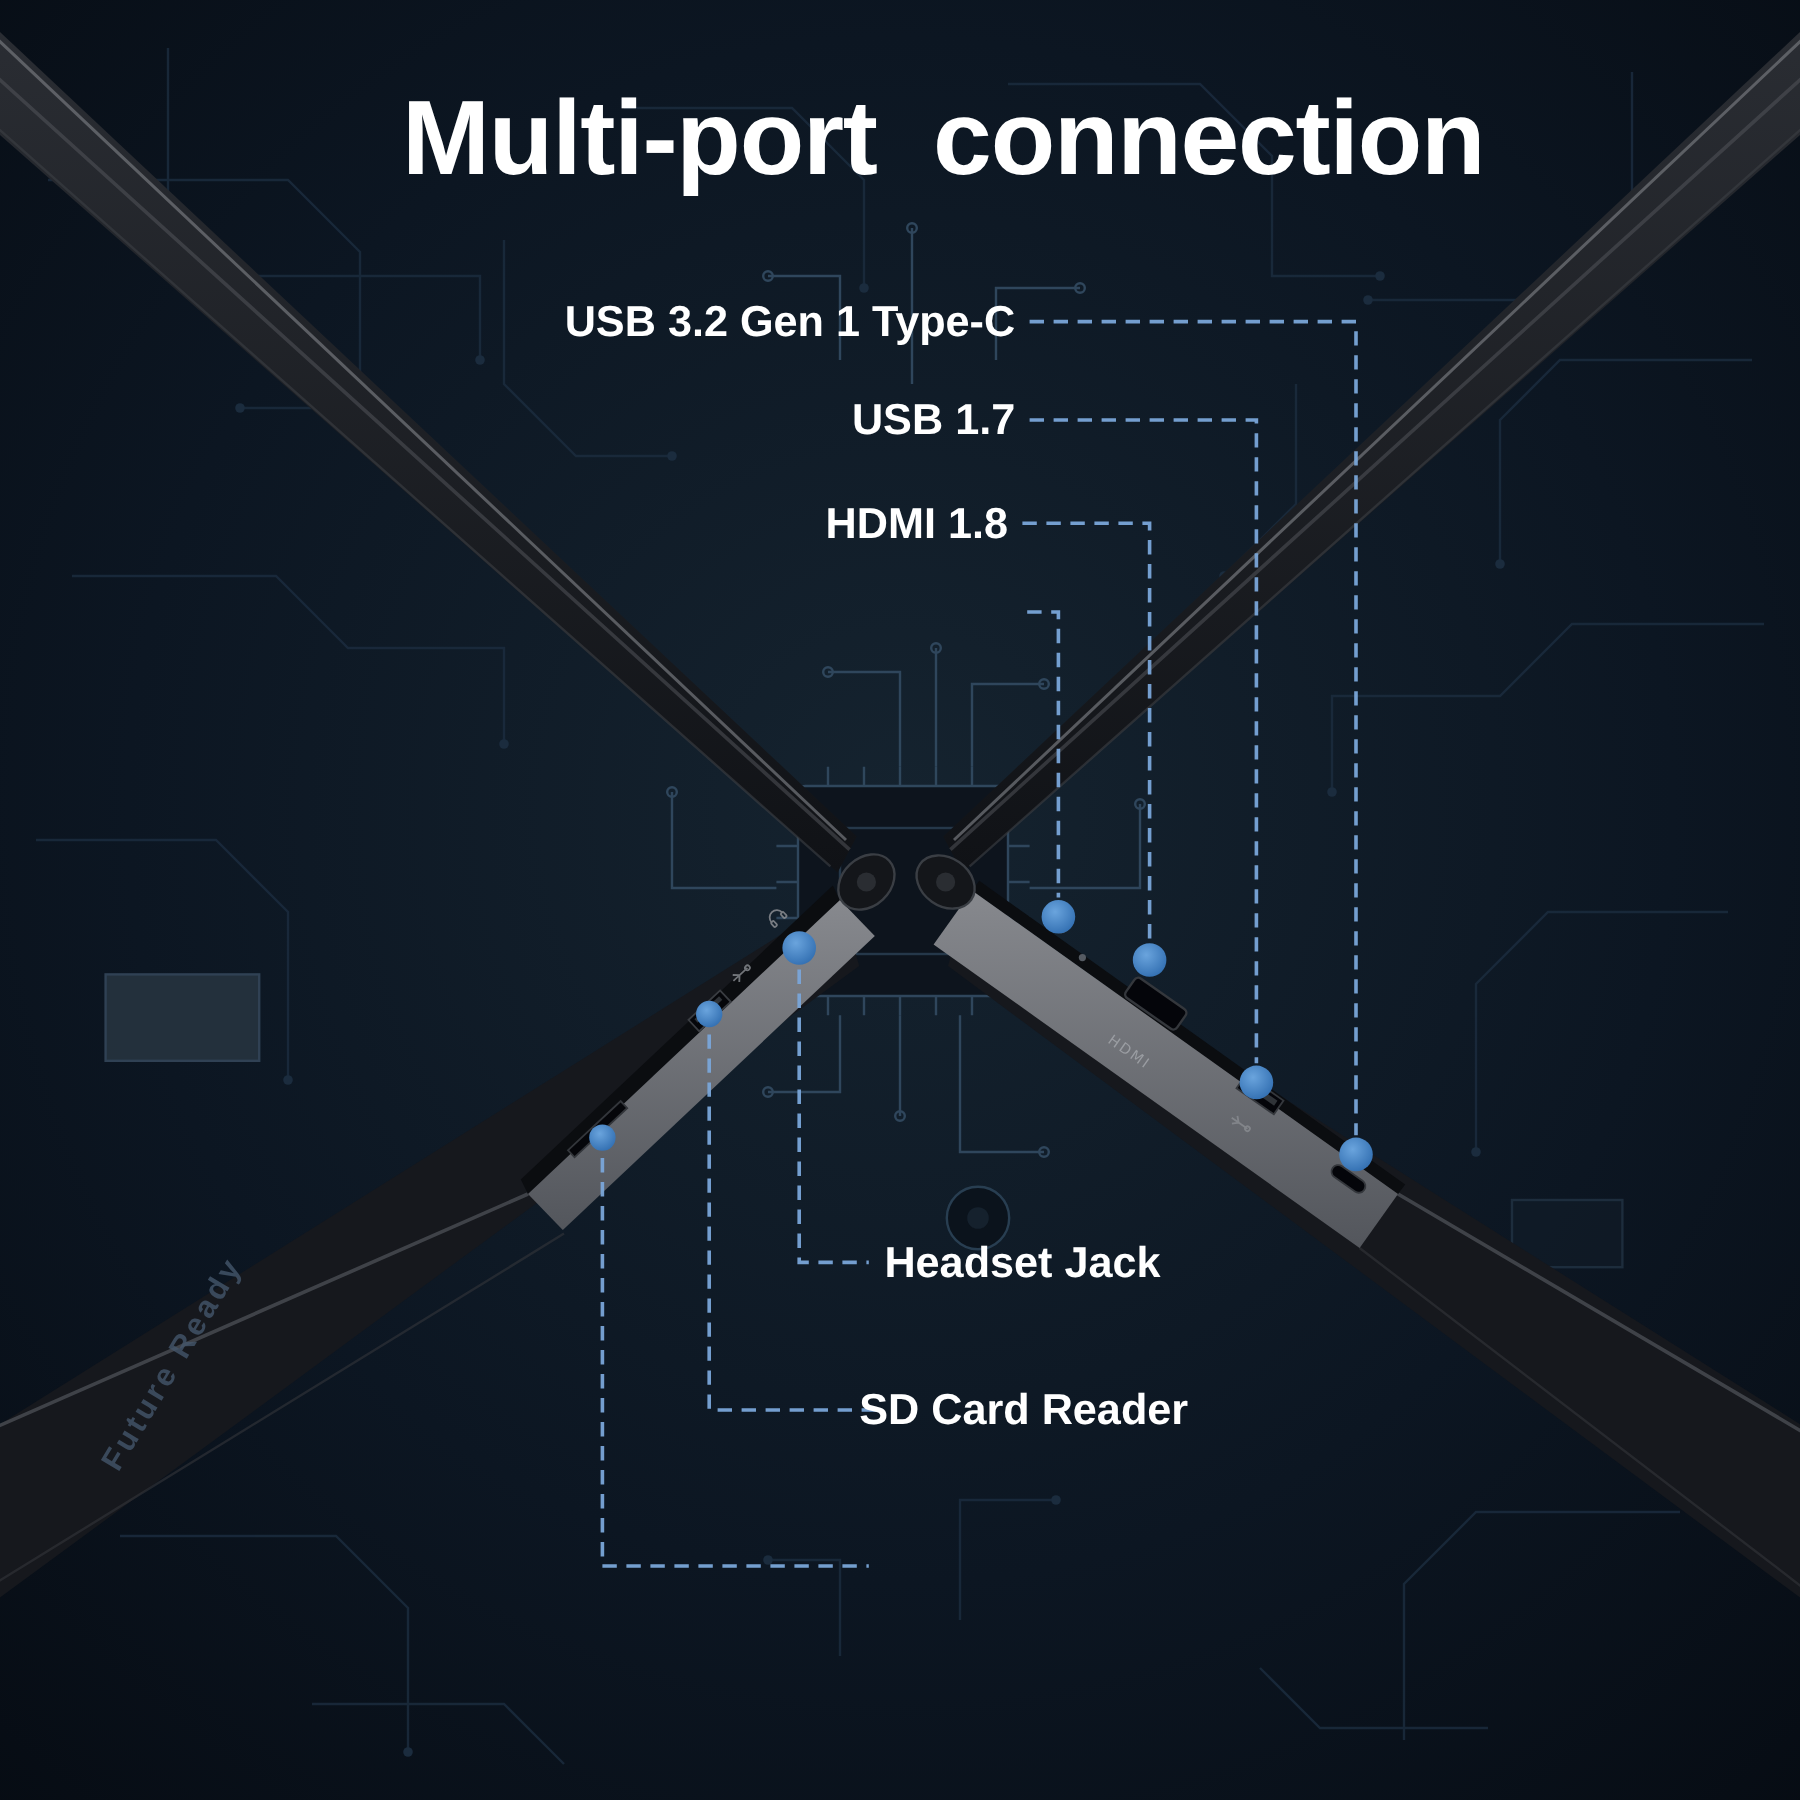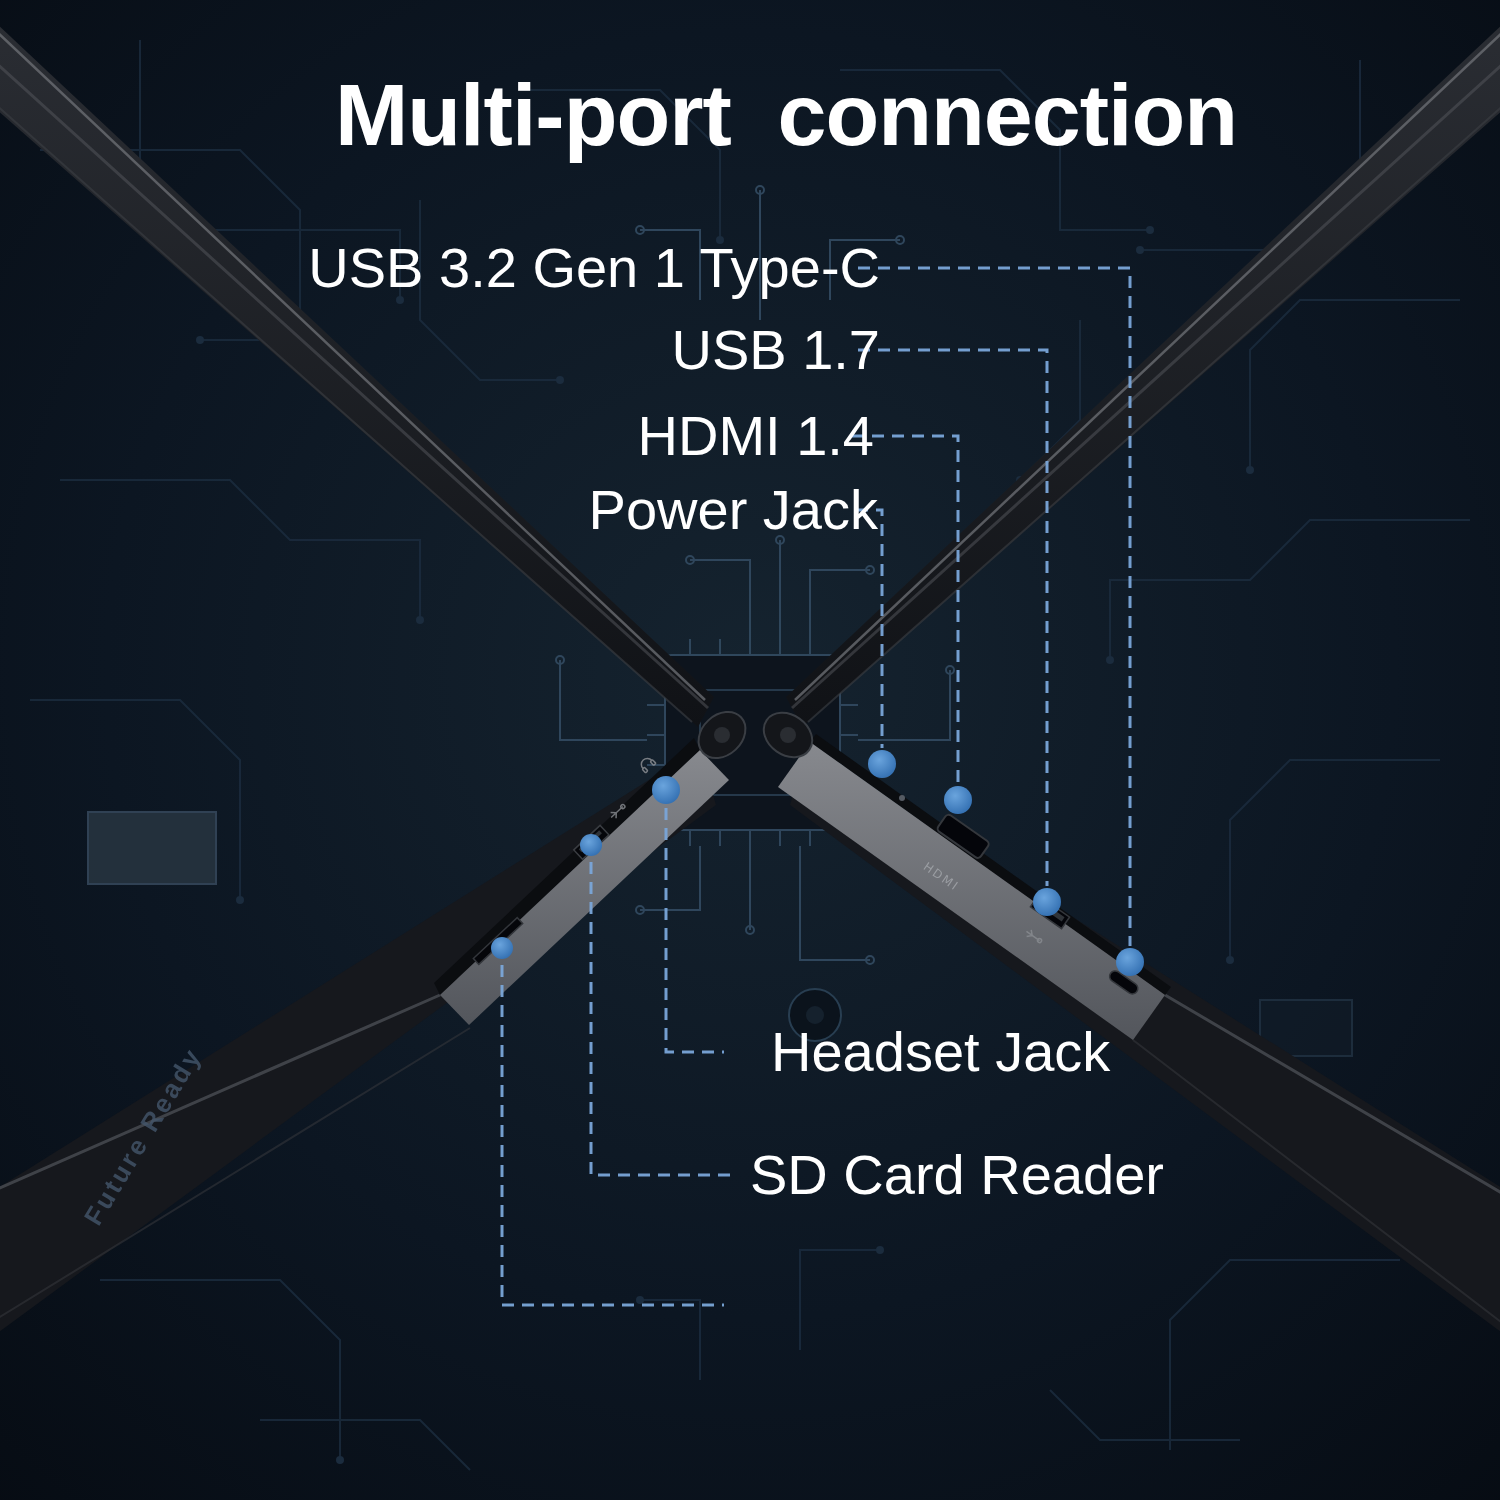--- a/index.html
+++ b/index.html
@@ -16,25 +16,24 @@
     text-align:center;
     color:var(--label-text,#ffffff);
     font-size:88px;font-weight:bold;
     letter-spacing:-1px;
     white-space:pre;
     margin-left:36px;
   }
   .plabel{
     position:absolute;
     color:var(--label-text,#ffffff);
-    font-weight:normal;
-    font-size:56px;
+    font-weight:bold;
+    font-size:36px;
     line-height:50px;
     white-space:pre;
-    margin-left:34px;
   }
   .alignr{text-align:right;}
   #lbl-usbc{top:243px;left:0;width:846px;}
   #lbl-usb2{top:325px;left:0;width:846px;}
   #lbl-hdmi{top:411px;left:0;width:840px;}
   #lbl-power{top:485px;left:0;width:844px;}
   #lbl-headset{top:1027px;left:737px;}
   #lbl-sd{top:1150px;left:716px;}
   #lbl-usba{top:1280px;left:737px;}
   .watermark{
@@ -245,20 +244,19 @@
       <circle cx="666" cy="790" r="14"></circle>
       <circle cx="591" cy="845" r="11"></circle>
       <circle cx="502" cy="948" r="11"></circle>
     </g>
   </svg>
 
   <div class="title">Multi-port  connection</div>
 
   <div class="plabel alignr" id="lbl-usbc">USB 3.2 Gen 1 Type-C</div>
   <div class="plabel alignr" id="lbl-usb2">USB 1.7</div>
-  <div class="plabel alignr" id="lbl-hdmi">HDMI 1.4</div>
-  <div class="plabel alignr" id="lbl-power">Power Jack</div>
+  <div class="plabel alignr" id="lbl-hdmi">HDMI 1.8</div>
   <div class="plabel" id="lbl-headset">Headset Jack</div>
   <div class="plabel" id="lbl-sd">SD Card Reader</div>
 
   <div class="watermark">Future Ready</div>
 
 </div>
 
 </body></html>

